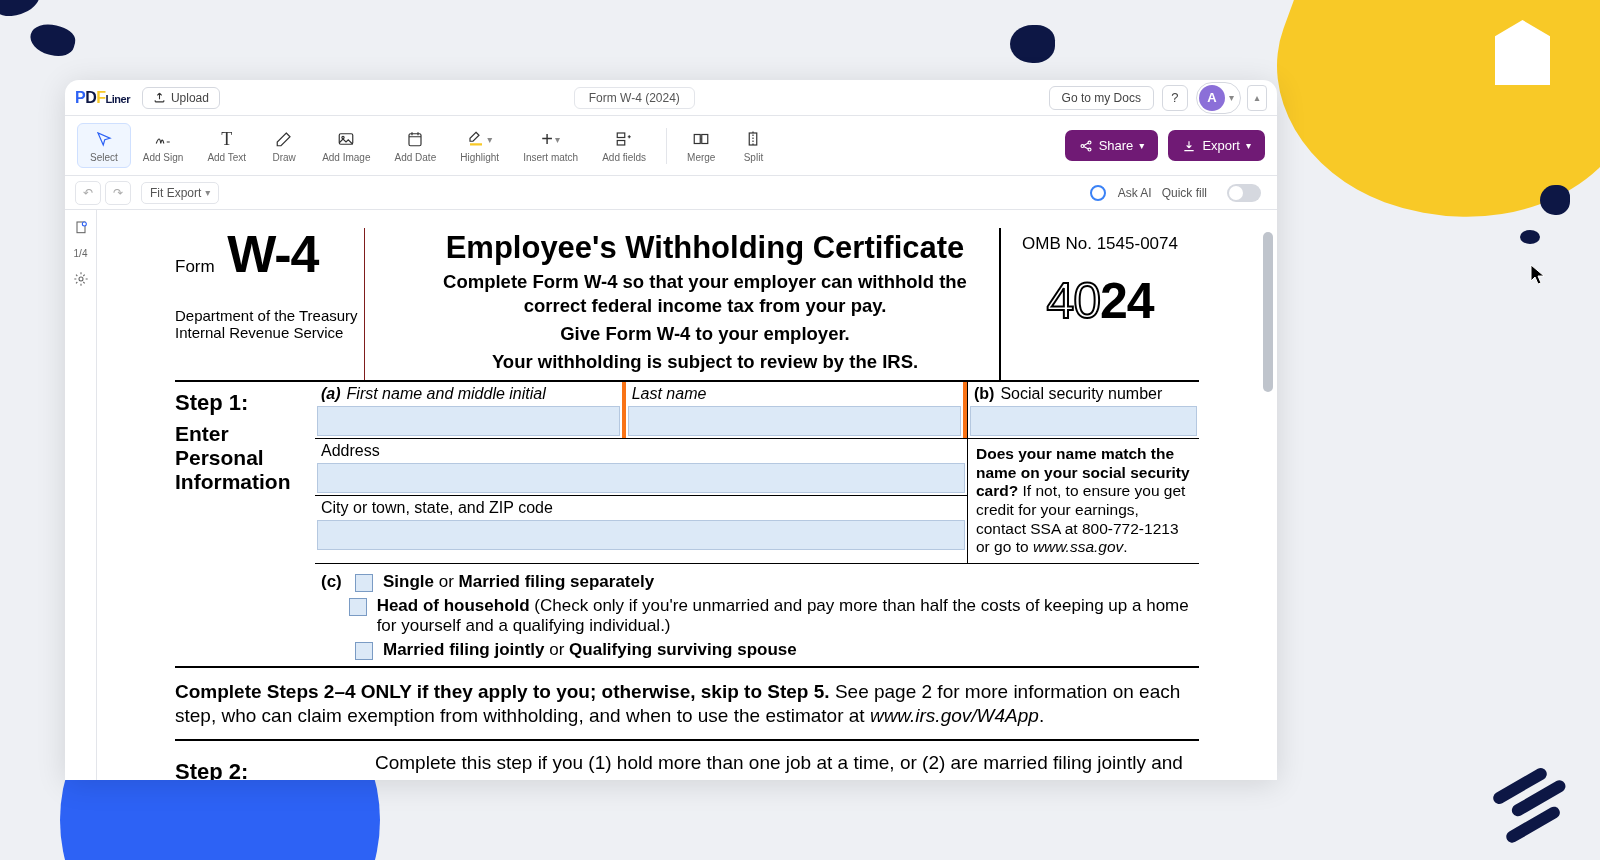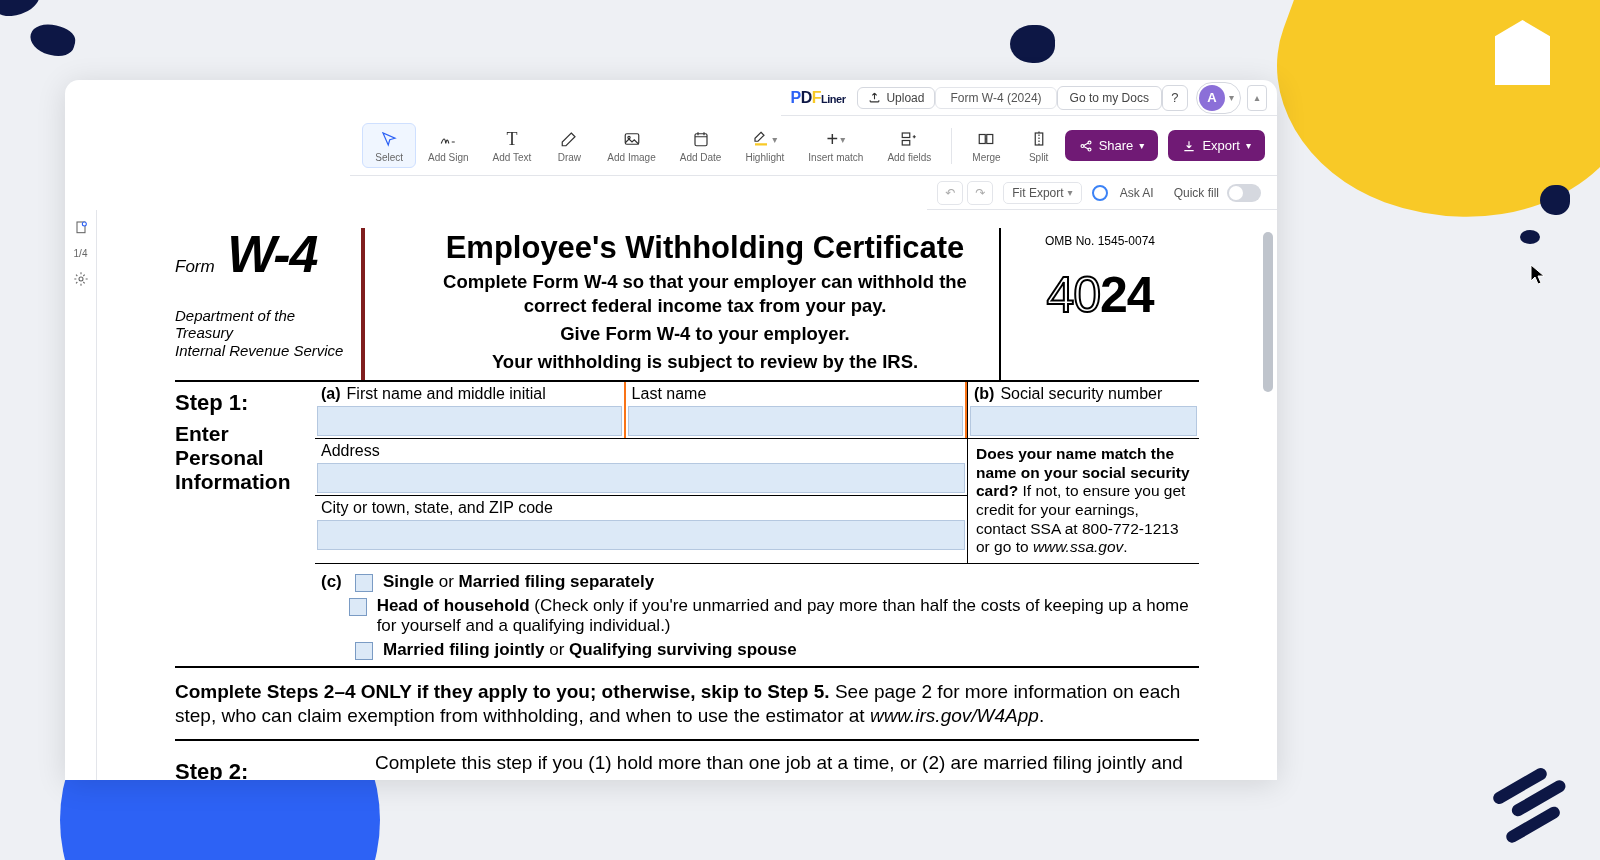--- a/index.html
+++ b/index.html
@@ -16,29 +16,29 @@
 .blob-navy1::before{width:50px;height:35px;top:0;left:0;transform:rotate(-20deg);}
 .blob-navy1::after{width:45px;height:30px;top:45px;left:40px;transform:rotate(15deg);}
 .blob-navy2::before{width:45px;height:38px;top:0;left:0;}
 .blob-navy3::before{width:60px;height:12px;top:10px;left:0;border-radius:6px;transform:rotate(-30deg);box-shadow:10px 20px 0 #0d1745, -8px 40px 0 #0d1745;}
 .logo-bg{position:absolute;top:20px;right:45px;width:60px;height:70px;}
 .logo-bg::before{content:'';position:absolute;width:55px;height:65px;background:#fff;clip-path:polygon(50% 0, 100% 25%, 100% 100%, 0 100%, 0 25%);}
 .blob-side{position:absolute;width:30px;height:30px;background:#0d1745;border-radius:50% 40% 45% 50%;top:185px;right:30px;}
 .blob-side2{position:absolute;width:20px;height:14px;background:#0d1745;border-radius:50%;top:230px;right:60px;}
 
 
-.app { position:absolute; top:80px; left:65px; width:1212px; height:700px; background:#fff; border-radius:14px 14px 0 0; box-shadow:0 4px 30px rgba(0,0,0,0.12); overflow:hidden; display:flex; flex-direction:column;align-items:flex-end; }
+.app { position:absolute; top:80px; left:65px; width:1212px; height:700px; background:#fff; border-radius:14px 14px 0 0; box-shadow:0 4px 30px rgba(0,0,0,0.12); overflow:hidden; display:flex; flex-direction:column; }
 
 
 .titlebar{height:36px;border-bottom:1px solid #e3e5ea;display:flex;align-items:center;padding:0 10px;font-size:13px;color:#444;}
 .logo{font-weight:800;font-size:16px;letter-spacing:-0.5px;}
 .logo .p{color:#2d62f5;} .logo .d{color:#0d1745;} .logo .f{color:#f8c927;} .logo .liner{color:#0d1745;font-size:11px;font-weight:700;}
 .upload-pill{border:1px solid #d5d8df;border-radius:6px;padding:3px 10px;margin-left:12px;display:flex;align-items:center;gap:5px;cursor:pointer;font-size:12px;}
 .doc-title{margin:0 auto;border:1px solid #e3e5ea;border-radius:6px;padding:3px 14px;font-size:12px;color:#555;}
-.go-docs{border:1px solid #d5d8df;border-radius:6px;padding:4px 12px;font-size:12px;cursor:pointer;}
+.go-docs{border:1px solid #d5d8df;border-radius:6px;padding:4px 12px;font-size:12px;margin-right:8px;cursor:pointer;}
 .help-btn{width:26px;height:26px;border:1px solid #d5d8df;border-radius:6px;display:flex;align-items:center;justify-content:center;font-size:13px;margin-right:8px;cursor:pointer;}
 .avatar{width:26px;height:26px;border-radius:50%;background:#8b6fd8;color:#fff;display:flex;align-items:center;justify-content:center;font-size:13px;font-weight:600;}
 .avatar-wrap{display:flex;align-items:center;gap:4px;border:1px solid #d5d8df;border-radius:16px;padding:2px 6px 2px 2px;cursor:pointer;margin-right:6px;}
 .menu-btn{width:20px;height:26px;border:1px solid #d5d8df;border-radius:4px;display:flex;align-items:center;justify-content:center;font-size:11px;cursor:pointer;}
 
 
 .toolbar{height:60px;border-bottom:1px solid #e3e5ea;display:flex;align-items:center;padding:0 12px;}
 .tool-grp{display:flex;gap:0;}
 .tool{display:flex;flex-direction:column;align-items:center;justify-content:center;padding:4px 12px;cursor:pointer;border-radius:6px;min-width:52px;}
 .tool.active{border:1px solid #cfe0ff;background:#f0f6ff;}
@@ -48,55 +48,55 @@
 .spacer{flex:1;}
 .share-btn,.export-btn{background:#701a75;color:#fff;border:none;border-radius:7px;padding:8px 14px;font-size:13px;display:flex;align-items:center;gap:6px;cursor:pointer;}
 .export-btn{margin-left:10px;}
 
 
 .subbar{height:34px;border-bottom:1px solid #e3e5ea;display:flex;align-items:center;padding:0 10px;font-size:12px;color:#555;}
 .ud-btn{width:26px;height:24px;border:1px solid #e3e5ea;border-radius:5px;display:flex;align-items:center;justify-content:center;margin-right:4px;cursor:pointer;color:#aaa;}
 .zoom-sel{border:1px solid #e3e5ea;border-radius:5px;padding:3px 8px;margin-left:6px;cursor:pointer;display:flex;align-items:center;gap:4px;}
 .ai-btn{display:flex;align-items:center;gap:12px;padding:4px 10px;border-radius:6px;cursor:pointer;}
 .ai-ring{width:16px;height:16px;border:2px solid #3b82f6;border-radius:50%;}
-.qf{display:flex;align-items:center;gap:8px;margin-left:10px;margin-right:6px;}
+.qf{display:flex;align-items:center;gap:20px;margin-right:6px;}
 .toggle{width:34px;height:18px;background:#d5d8df;border-radius:10px;position:relative;cursor:pointer;}
 .toggle::after{content:'';position:absolute;width:14px;height:14px;background:#fff;border-radius:50%;top:2px;left:2px;}
 
 
 .content{flex:1;display:flex;overflow:hidden;}
 .sidestrip{width:32px;border-right:1px solid #e3e5ea;display:flex;flex-direction:column;align-items:center;padding-top:8px;gap:10px;font-size:10px;color:#666;}
 .side-ico{width:20px;height:20px;display:flex;align-items:center;justify-content:center;cursor:pointer;font-size:14px;}
 .canvas-wrap{flex:1;background:#fff;position:relative;overflow:hidden;}
 .scrollbar{position:absolute;right:2px;top:0;width:14px;height:100%;}
 .scroll-thumb{position:absolute;right:2px;top:22px;width:10px;height:160px;background:#bfc4cc;border-radius:5px;}
 
 
 .form-page{padding:18px 78px 0 78px;font-family: "Helvetica Neue", Arial, sans-serif;color:#000;}
 .form-header{display:flex;border-bottom:2px solid #000;}
-.fh-left{width:190px;border-right:4px solid #7f1d1d;padding:4px 6px 4px 0;font-style:italic;}
+.fh-left{width:190px;border-right:1px solid #7f1d1d;padding:4px 6px 4px 0;}
 .fh-left .form-word{font-size:17px;}
 .fh-left .w4{font-size:52px;font-weight:900;letter-spacing:-1px;display:inline-block;margin-left:8px;line-height:0.85;}
 .fh-left .dept{font-size:15px;margin-top:30px;line-height:1.15;}
 .fh-mid{flex:1;text-align:center;padding:2px 30px 6px;margin-left:46px;}
 .fh-mid .title{font-size:31px;font-weight:800;}
 .fh-mid .sub{font-size:18.5px;font-weight:700;margin-top:4px;line-height:1.3;}
 .fh-right{width:200px;border-left:2px solid #000;text-align:center;padding:6px 4px;}
-.fh-right .omb{font-size:12px;}
+.fh-right .omb{font-size:17px;}
 .fh-right .year{font-size:50px;font-weight:400;margin-top:18px;letter-spacing:-1px;}
 .fh-right .year .outline{ -webkit-text-stroke:2px #000; color:transparent; font-weight:400;}
 .fh-right .year .bold{font-weight:900;}
 
 .step1-row{display:flex;border-bottom:2px solid #000;}
 .step-label{width:140px;padding:8px 6px 8px 0;}
 .step-label .stepnum{font-size:22px;font-weight:800;}
 .step-label .steptxt{font-size:21px;font-weight:800;line-height:1.15;margin-top:6px;}
 .step1-fields{flex:1;display:flex;flex-direction:column;}
 .name-row{display:flex;border-bottom:1px solid #000;}
-.name-cell{border-right:2px solid #f97316;}
+.name-cell{border-right:4px solid #f97316;font-style:italic;}
 .cell-label{font-size:16px;padding:3px 6px;}
 .cell-label .letter{font-weight:700;margin-right:6px;}
 .fill-input{background:#dce9f7;border:1px solid #b5c8e0;height:30px;margin:0 2px 2px;}
 .ssn-col{width:232px;border-left:1px solid #000;}
 .ssn-note{font-size:15.5px;padding:6px 8px;line-height:1.2;}
 .ssn-note .q{font-weight:700;}
 .ssn-note .link{font-style:italic;}
 .addr-row{border-bottom:1px solid #000;display:flex;}
 .addr-left{flex:1;}
 .filing-row{padding:6px 6px 4px;}

